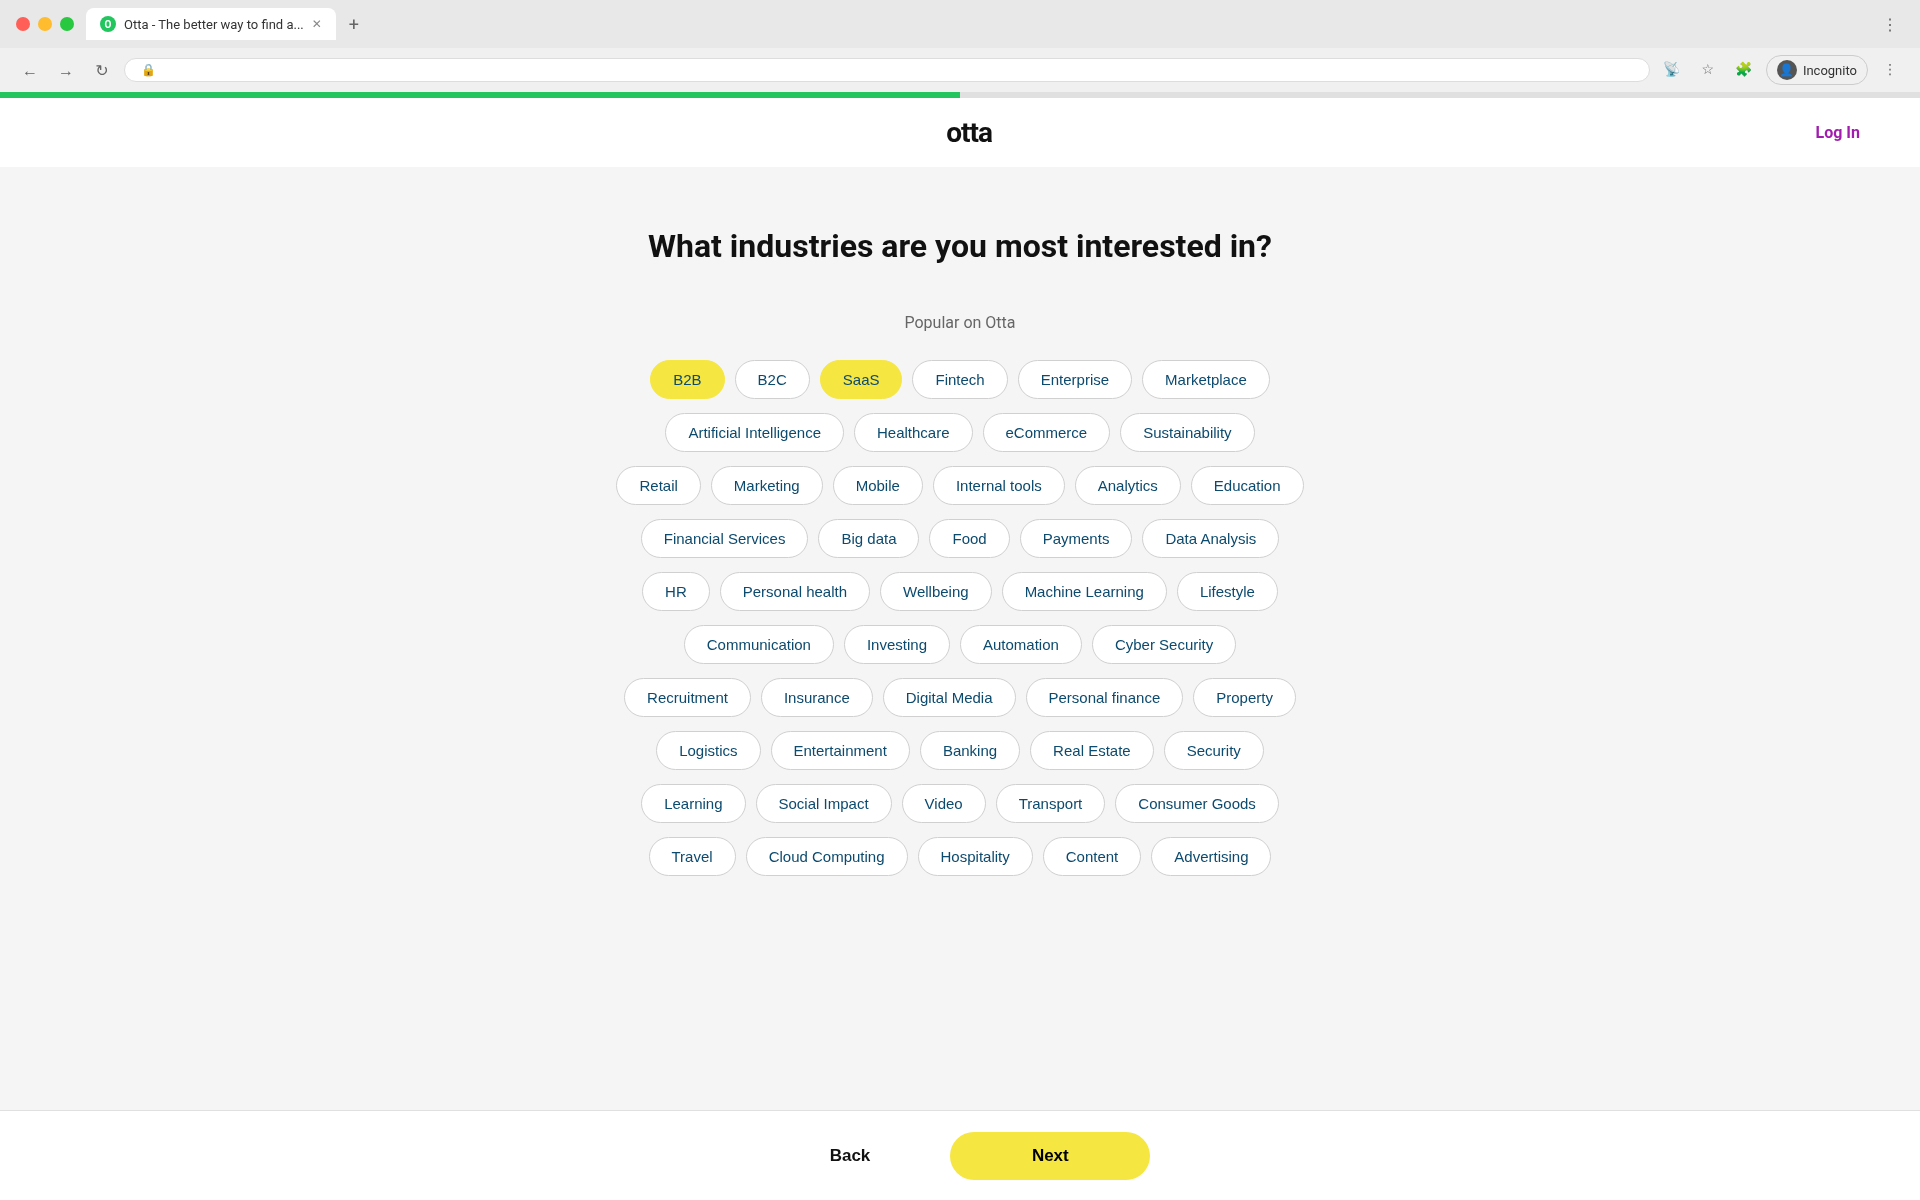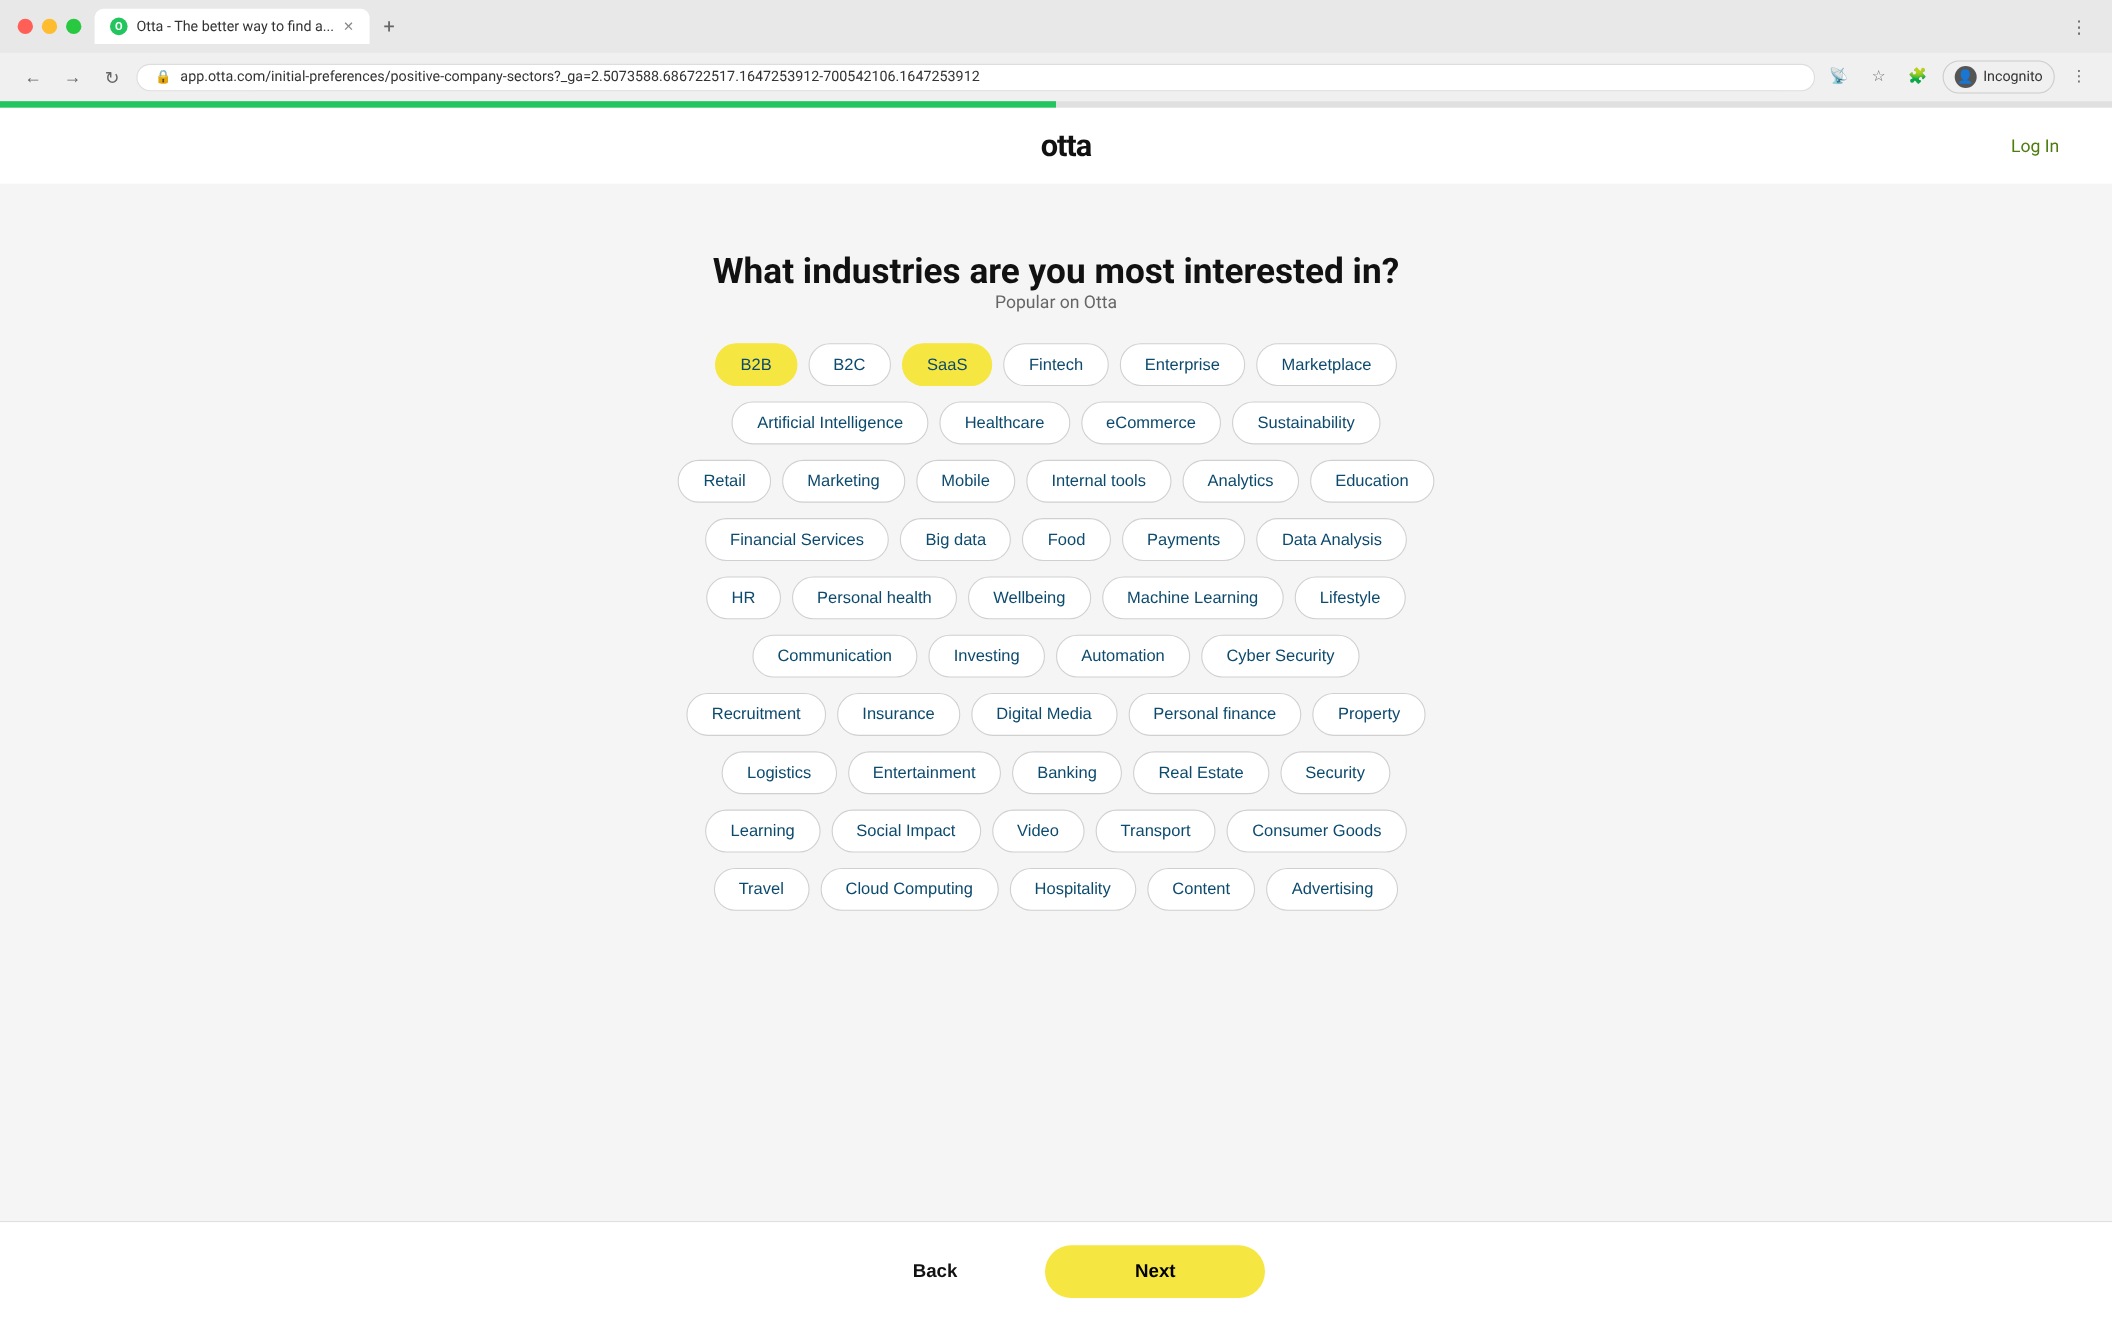--- a/index.html
+++ b/index.html
@@ -203,39 +203,40 @@
     .logo {
       font-size: 28px;
       font-weight: 700;
       color: #111;
       letter-spacing: -1px;
       margin-left: 18px;
     }
 
     .header-login {
       position: absolute;
-      right: 48px;
+      right: 60px;
       font-size: 16px;
-      color: #4d7c0f;
-      cursor: pointer;
-      font-weight: 400;
+      color: #a21caf;
+      cursor: pointer;
+      font-weight: 700;
     }
 
     
     .main-content {
       max-width: 1000px;
       margin: 0 auto;
       padding: 60px 40px 120px;
       text-align: center;
     }
 
     .page-title {
       font-size: 32px;
       font-weight: 700;
       color: #111;
+      margin-bottom: 48px;
     }
 
     .popular-label {
       font-size: 16px;
       color: #666;
       margin-bottom: 28px;
       font-weight: 400;
     }
 
     .tags-container {
@@ -332,21 +333,20 @@
       <div class="tab-new">+</div>
     </div>
     <div class="nav-btn">⋮</div>
   </div>
   <div class="browser-toolbar">
     <div class="nav-btn">←</div>
     <div class="nav-btn">→</div>
     <div class="nav-btn">↻</div>
     <div class="address-bar">
       <span class="lock-icon">🔒</span>
-      <span>app.otta.com/initial-preferences/positive-company-sectors?_ga=2.5073588.686722517.1647253912-700542106.1647253912</span>
     </div>
     <div class="toolbar-actions">
       <div class="toolbar-action">📡</div>
       <div class="toolbar-action">☆</div>
       <div class="toolbar-action">🧩</div>
       <div class="incognito-btn">
         <div class="incognito-icon">👤</div>
         <span>Incognito</span>
       </div>
       <div class="toolbar-action">⋮</div>

